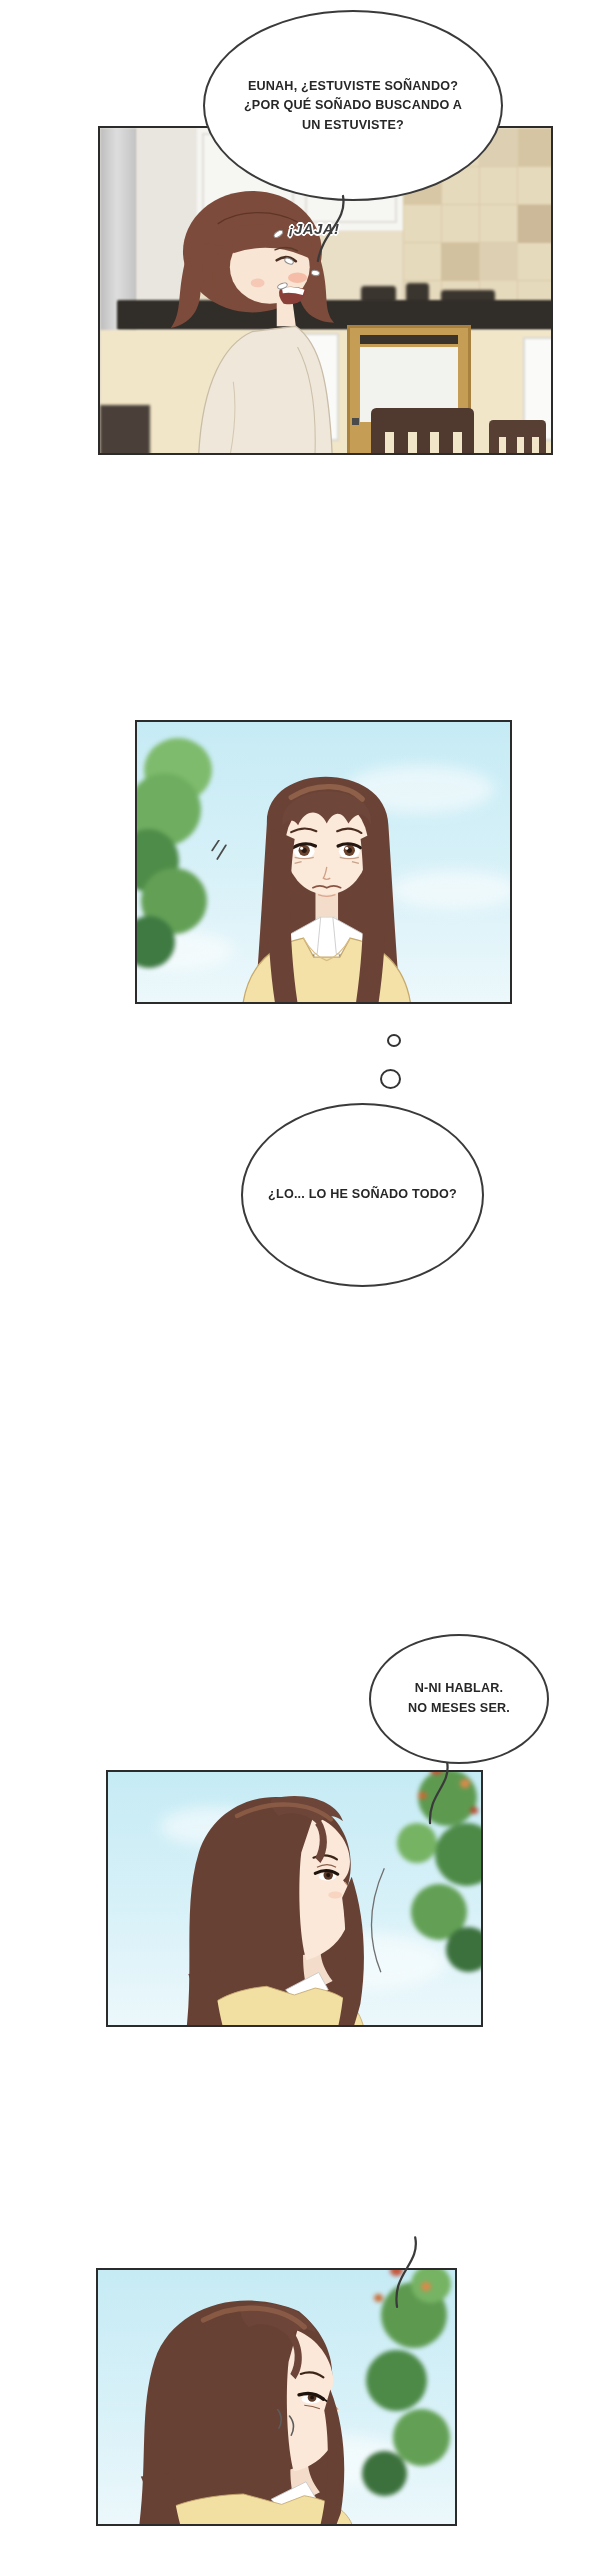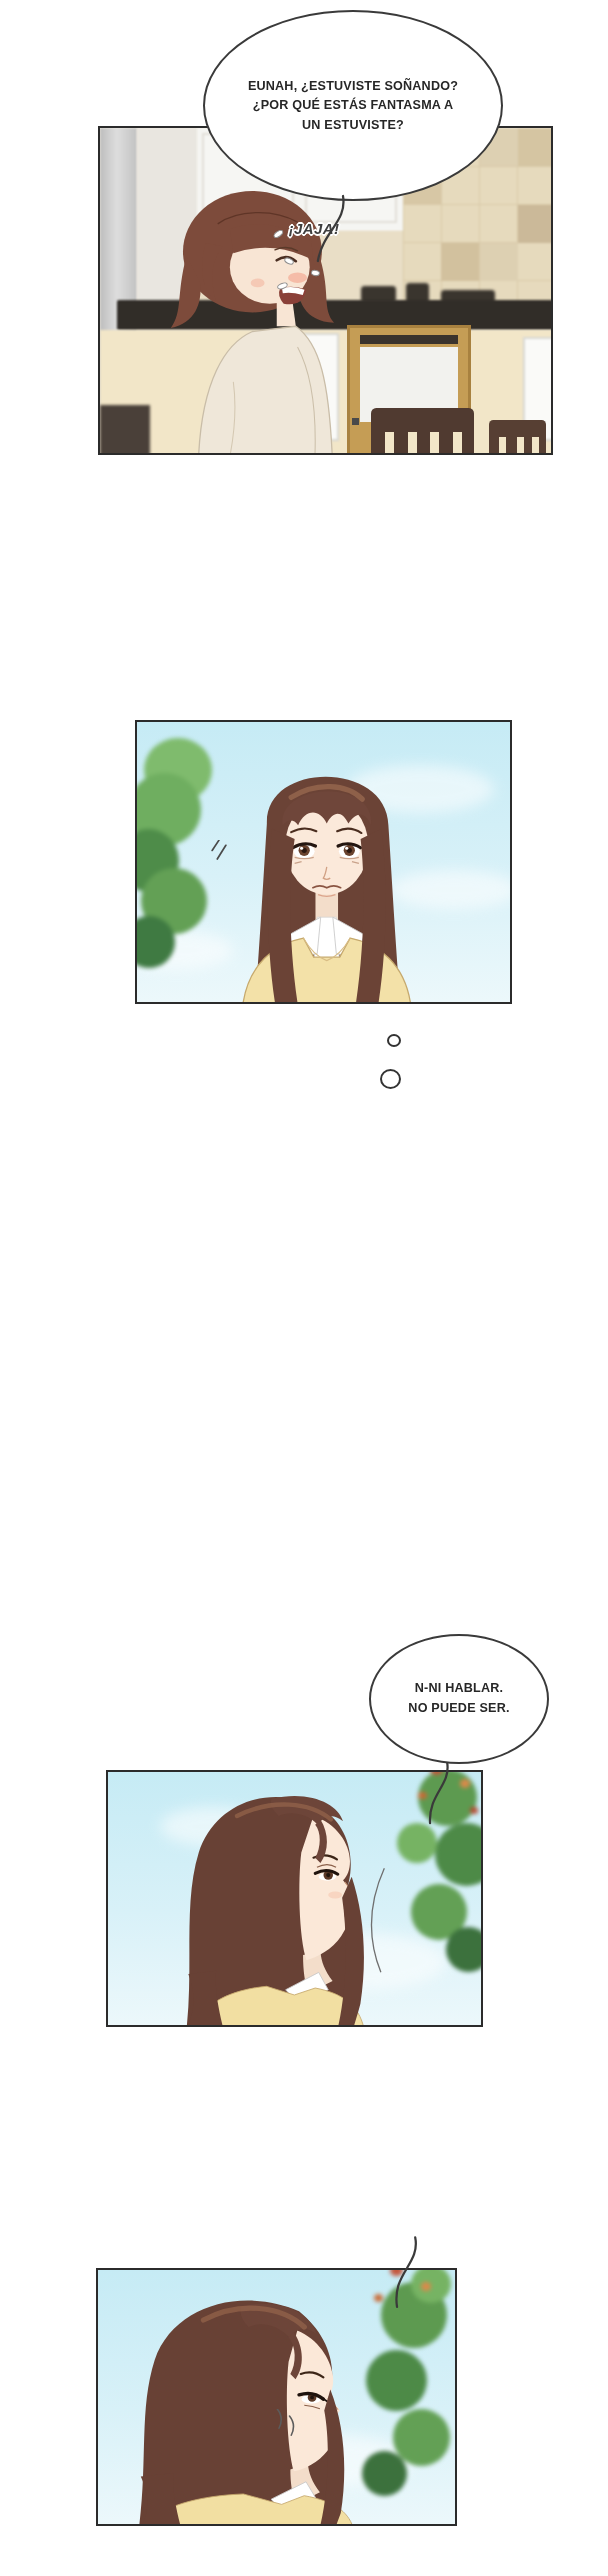--- a/index.html
+++ b/index.html
@@ -106,21 +106,21 @@
       <div class="mark" style="left:173px;top:103px;width:8.7px;height:4.3px;transform:rotate(-35deg);"></div>
       <div class="mark" style="left:184px;top:130px;width:7.8px;height:4.3px;transform:rotate(25deg);"></div>
       <div class="mark" style="left:177px;top:155px;width:8.7px;height:4.3px;transform:rotate(-20deg);"></div>
       <div class="mark" style="left:211px;top:142px;width:7px;height:3.5px;transform:rotate(10deg);"></div>
     </div>
     <div class="laugh">¡JAJA!</div>
   </section>
 
   <div class="bubble" style="left:203px;top:10.4px;width:300px;height:191px;">
     <span class="line">EUNAH, ¿ESTUVISTE SOÑANDO?</span>
-    <span class="line">¿POR QUÉ ESTÁS FANTASMA A</span>
+    <span class="line">¿POR QUÉ SOÑADO BUSCANDO A</span>
     <span class="line">UN ESTUVISTE?</span>
   </div>
   <svg class="tail" style="left:304px;top:187px;" width="52" height="83" viewBox="0 0 60 95">
     <path d="M45,10 C50,40 22,50 16,85" stroke="#3a3a3a" stroke-width="2.6" fill="none" stroke-linecap="round"></path>
   </svg>
 
   <section class="panel" style="left:135px;top:720px;width:377px;height:284px;">
     <div class="sky"></div>
     <div class="cloud" style="left:209px;top:43px;width:148px;height:48px;"></div>
     <div class="cloud" style="left:252px;top:148px;width:130px;height:39px;"></div>
@@ -166,24 +166,27 @@
       <path d="M82,68 C110,50 146,52 164,70" stroke="#9a6a50" stroke-width="6" fill="none" opacity=".75" stroke-linecap="round"></path>
     </svg>
     <svg class="abs" style="left:70px;top:118px;" width="24" height="26" viewBox="0 0 28 30">
       <path d="M14,0 L6,12 M22,6 L12,22" stroke="#4a4a4a" stroke-width="2" fill="none" stroke-linecap="round"></path>
     </svg>
   </section>
 
   <div class="tcirc" style="left:387px;top:1034px;width:14px;height:13px;"></div>
   <div class="tcirc" style="left:380px;top:1069px;width:21px;height:20px;"></div>
 
+  <div class="bubble" style="left:241px;top:1103px;width:243px;height:184px;">
+    <span class="line">¿LO... LO HE SOÑADO TODO?</span>
+  </div>
 
   <div class="bubble" style="left:369px;top:1634px;width:180px;height:130px;align-items:center;">
     <span class="line">N-NI HABLAR.</span>
-    <span class="line">NO PUEDE SER.</span>
+    <span class="line">NO MESES SER.</span>
   </div>
   <svg class="tail" style="left:418px;top:1759px;" width="43" height="70" viewBox="0 0 50 80">
     <path d="M34,4 C38,30 12,40 14,74" stroke="#3a3a3a" stroke-width="2.6" fill="none" stroke-linecap="round"></path>
   </svg>
 
   <section class="panel" style="left:106px;top:1770px;width:377px;height:257px;">
     <div class="sky"></div>
     <div class="cloud" style="left:174px;top:161px;width:165px;height:57px;"></div>
     <div class="cloud" style="left:52px;top:35px;width:104px;height:39px;"></div>
     <div class="foliage" style="left:277px;top:-10.4px;width:113px;height:231px;">

